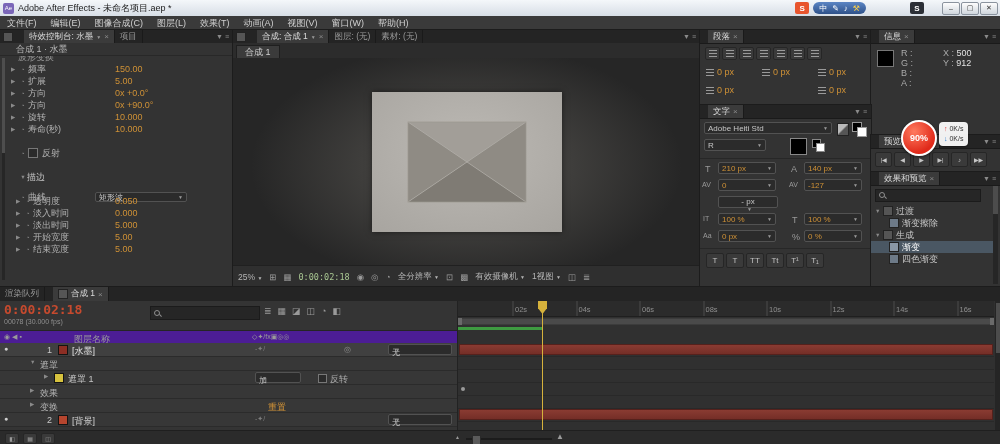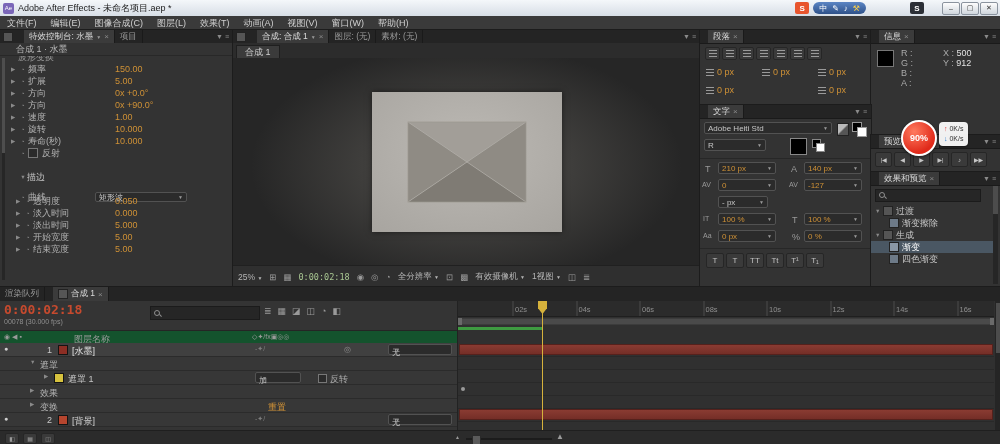--- a/index.html
+++ b/index.html
@@ -142,26 +142,20 @@
           <span class="vl hot">0x +0.0°</span>
         </div>
 
         <div class="fxrow">
           <span class="tw">▶</span>
           <span class="sw">◔</span>
           <span class="lb">方向</span>
           <span class="vl hot">0x +90.0°</span>
         </div>
 
-        <div class="fxrow">
-          <span class="tw">▶</span>
-          <span class="sw">◔</span>
-          <span class="lb">速度</span>
-          <span class="vl hot">1.00</span>
-        </div>
 
         <div class="fxrow">
           <span class="tw">▶</span>
           <span class="sw">◔</span>
           <span class="lb">旋转</span>
           <span class="vl hot">10.000</span>
         </div>
 
         <div class="fxrow">
           <span class="tw">▶</span>
@@ -425,21 +419,21 @@
     <span class="abs glyph" style="left:2px;top:76px;font-size:7px;">AV</span>
     <div class="dd abs" style="left:18px;top:74px;width:58px;">
       <span class="hot">0</span>
         <span class="car">▼</span>
     </div>
     <span class="abs glyph" style="left:89px;top:76px;font-size:7px;">AV</span>
     <div class="dd abs" style="left:104px;top:74px;width:58px;">
       <span class="hot">-127</span>
         <span class="car">▼</span>
     </div>
-    <div class="dd abs" style="left:18px;top:91px;width:50px;">
+    <div class="dd abs" style="left:18px;top:91px;width:60px;flex-direction:column;">
       <span>- px</span>
         <span class="car">▼</span>
     </div>
     <span class="abs glyph" style="left:3px;top:110px;font-size:7px;">IT</span>
     <div class="dd abs" style="left:18px;top:108px;width:58px;">
       <span class="hot">100 %</span>
         <span class="car">▼</span>
     </div>
     <span class="abs glyph" style="left:92px;top:110px;">T</span>
     <div class="dd abs" style="left:104px;top:108px;width:58px;">
@@ -567,21 +561,21 @@
       <div class="abs" style="left:264px;top:5px;display:flex;gap:6px;font-size:9px;color:#9a9a9a;">
 
       <span>≣</span>
           <span>▦</span>
           <span>◪</span>
           <span>◫</span>
           <span>◔</span>
           <span>◧</span>
         </div>
 
-      <div class="abs" style="left:0;top:29px;width:457px;height:13px;background:#14532d;border-top:1px solid #252525;border-bottom:1px solid #232323;color:#9a9a9a;">
+      <div class="abs" style="left:0;top:29px;width:457px;height:13px;background:#4c1d95;border-top:1px solid #252525;border-bottom:1px solid #232323;color:#9a9a9a;">
         <span class="abs" style="left:4px;top:2px;font-size:7px;">◉ ◀ ▪</span>
         <span class="abs" style="left:74px;top:2px;">图层名称</span>
         <span class="abs" style="left:252px;top:2px;font-size:7px;">◇✦/fx▣◎◎</span>
         <span class="abs" style="left:390px;top:13px;">父级</span>
       </div>
 
       <div class="abs" style="left:0;top:42px;width:457px;">
         <div class="tlrow sel">
           <span style="left:4px;color:#d0d0d0;font-size:7px;">●</span>
           <span style="left:47px;">1</span>

